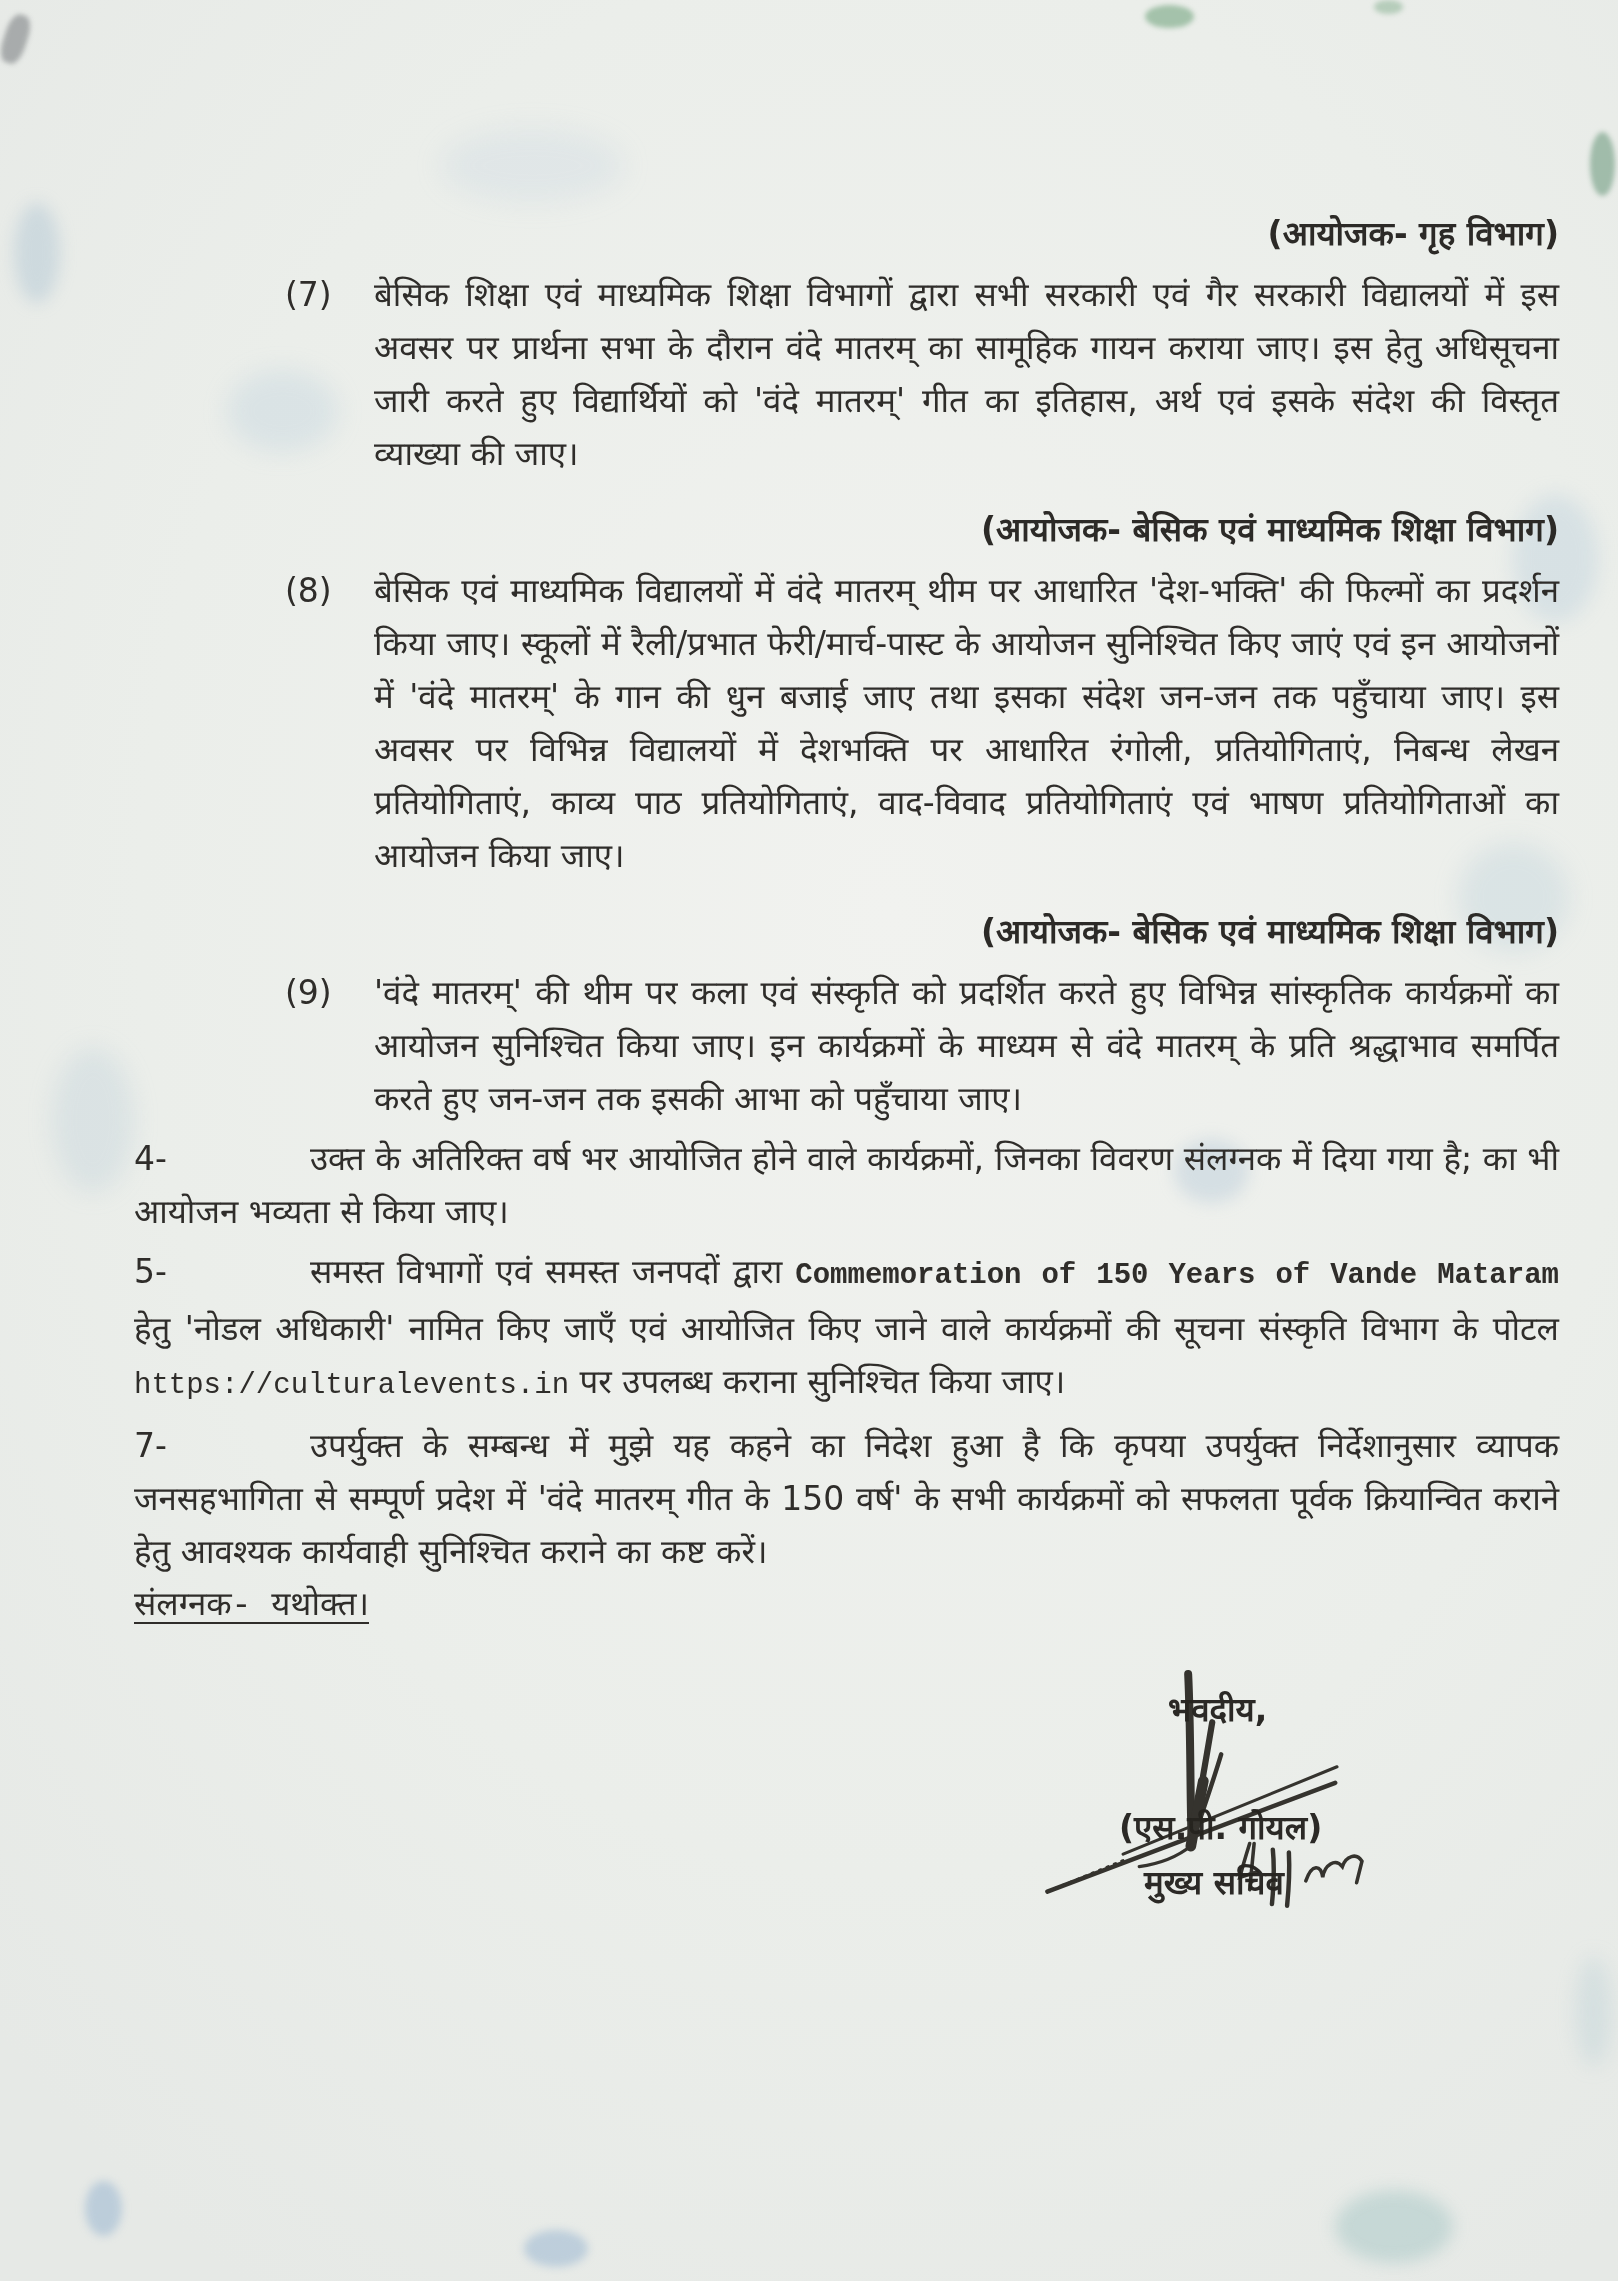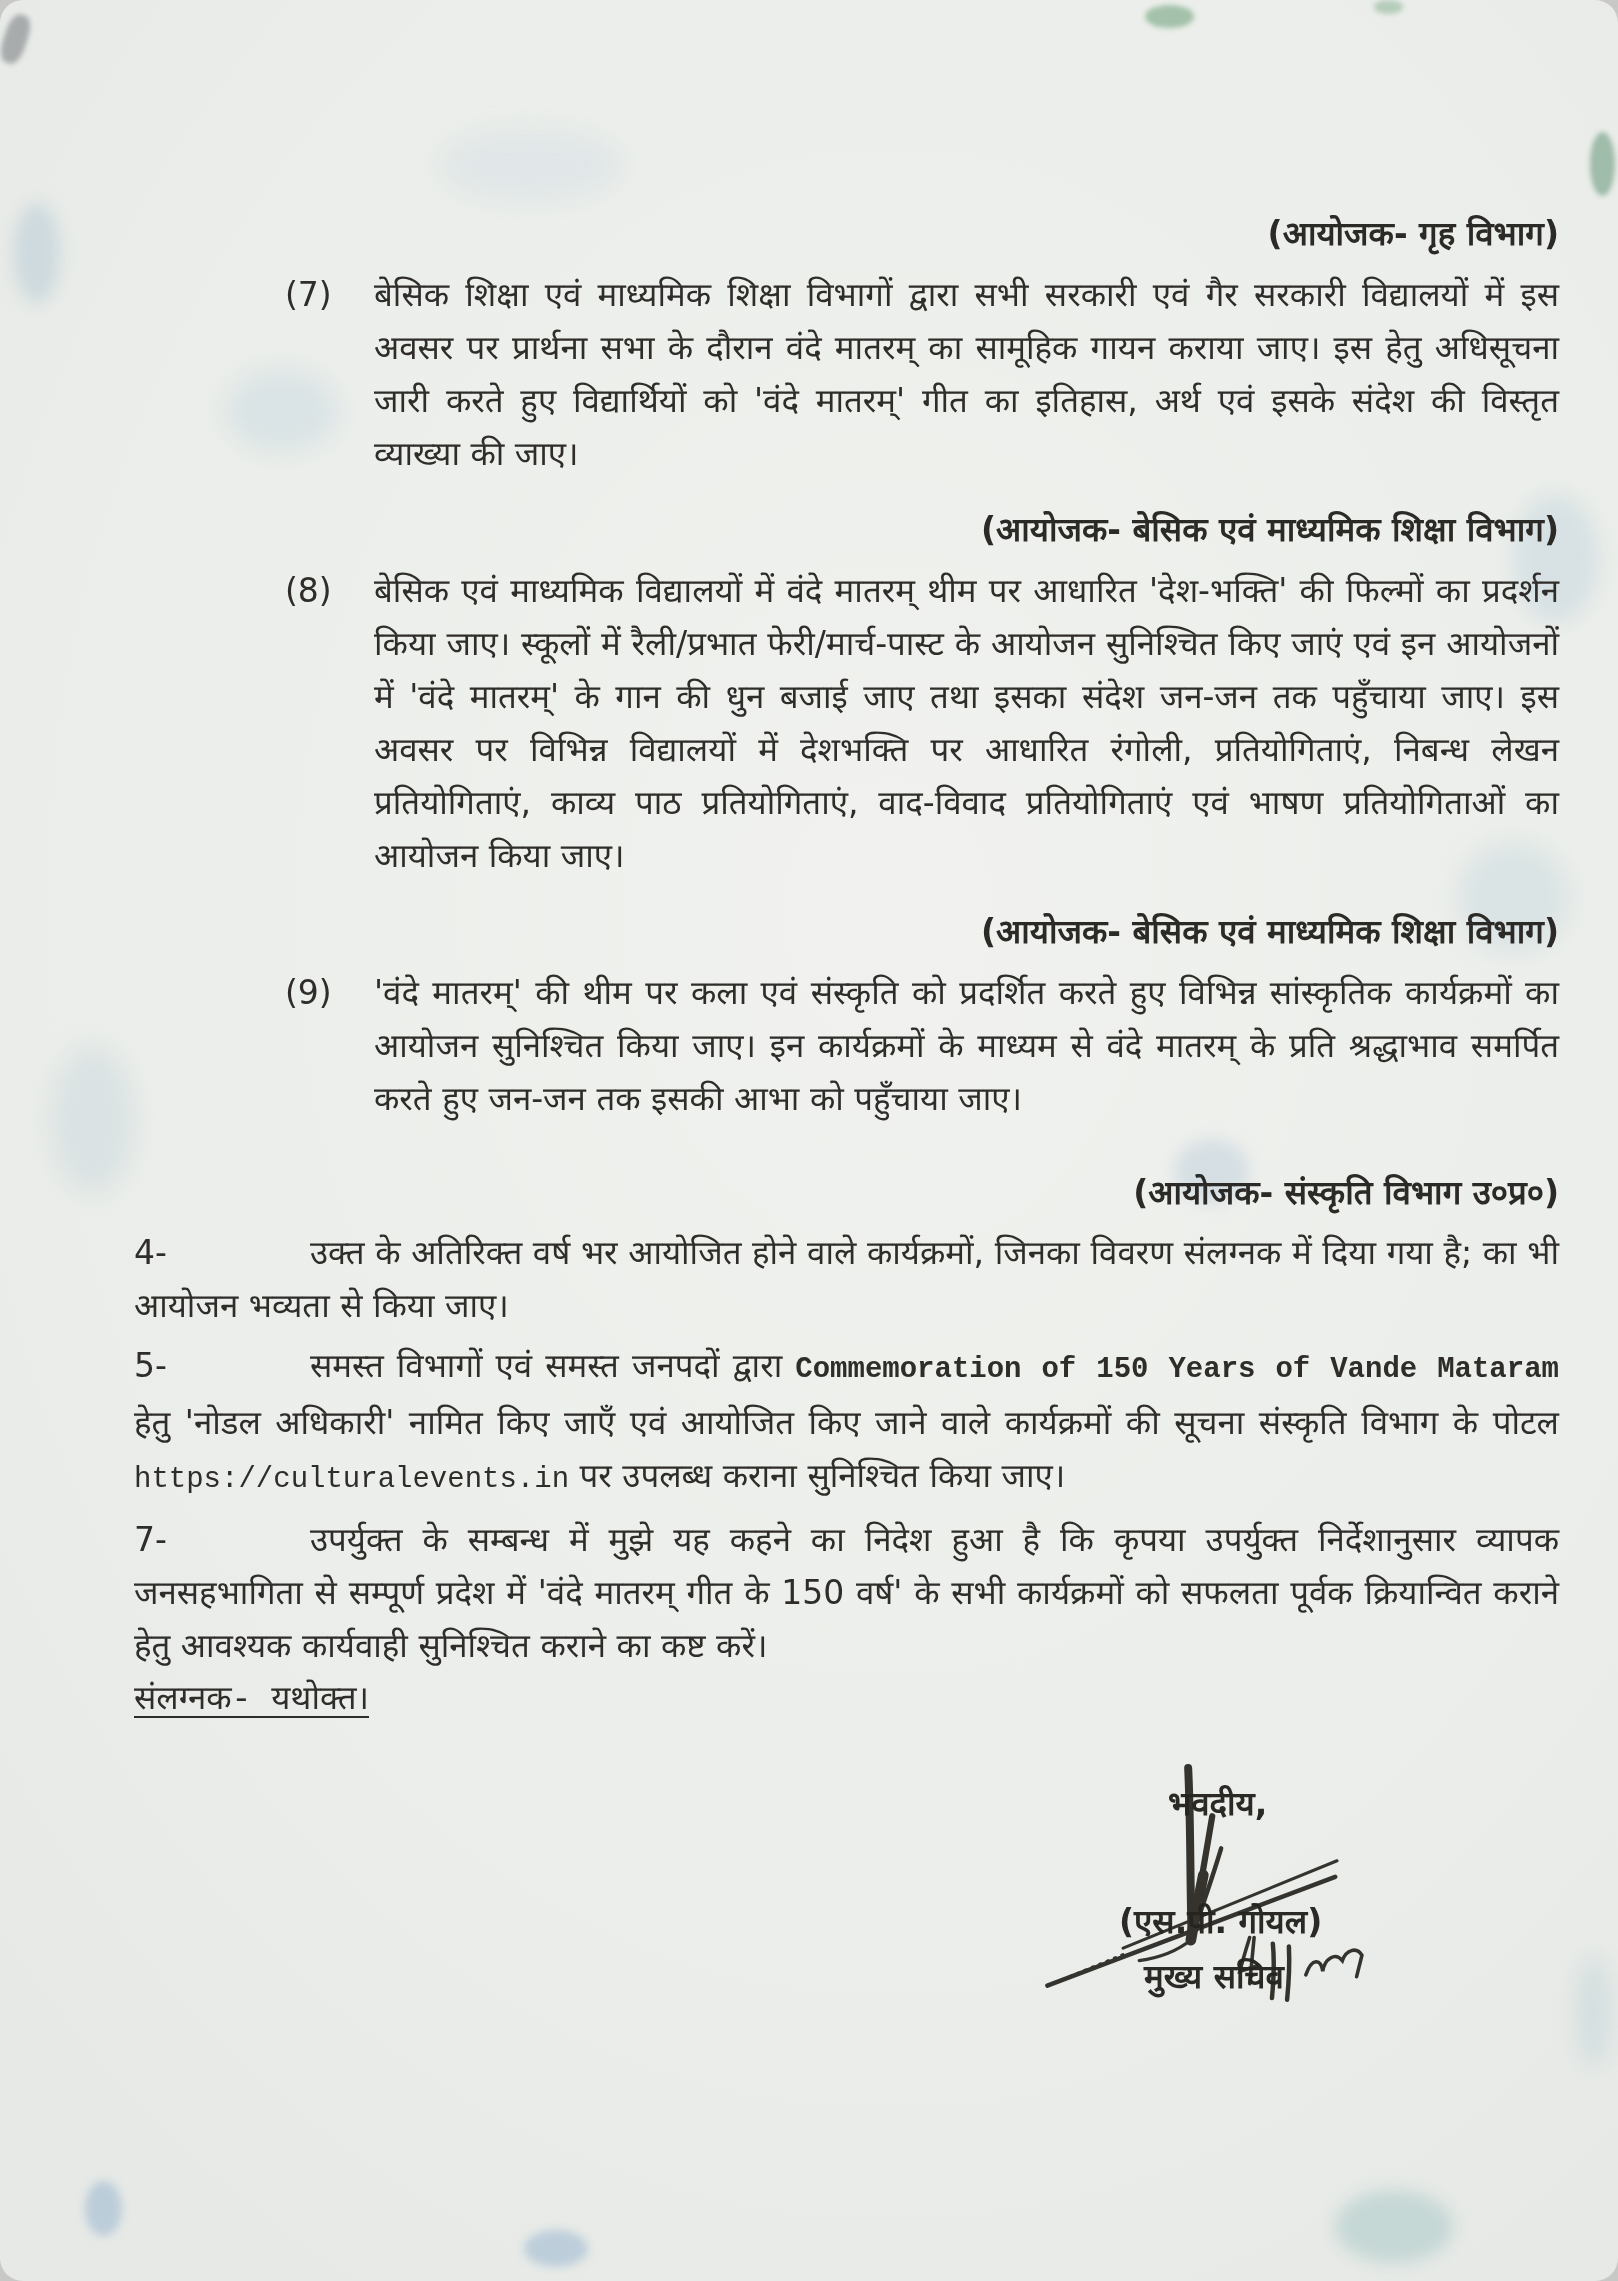--- a/index.html
+++ b/index.html
@@ -8,21 +8,20 @@
   .page {
     position: relative;
     width: 1618px;
     height: 2281px;
     margin: 0 auto;
     background:
       radial-gradient(ellipse 1248px 1604px at 55% 40%, #f1f2ef 0%, #ebeeea 60%, #e6e9e6 100%);
     overflow: hidden;
     font-family: "DejaVu Sans", sans-serif;
     color: #2f2d2a;
-    border-radius: 23px;
   }
 
   
   .stain { position: absolute; border-radius: 50%; pointer-events: none; }
   .s1  { left:1145px; top:5.3px;    width:49px;  height:23px; background:rgba(106,158,118,.55); filter:blur(2.7px); }
   .s2  { left:1374px; top:0;      width:28.5px;  height:14.3px; background:rgba(106,158,118,.40); filter:blur(2.7px); }
   .s3  { left:1590px; top:132px;  width:25px;  height:64px; background:rgba(88,140,108,.50); filter:blur(2.7px); }
   .s4  { left:14.3px;   top:203px;  width:46px;  height:100px; background:rgba(150,180,202,.32); filter:blur(8px); }
   .s5  { left:227px;  top:370px;  width:111px; height:82px; background:rgba(160,190,212,.22); filter:blur(11.6px); }
   .s6  { left:1513px; top:495px;  width:85px;  height:127px; background:rgba(160,190,212,.26); filter:blur(9.8px); }
@@ -120,21 +119,20 @@
       <p class="pbody">बेसिक एवं माध्यमिक विद्यालयों में वंदे मातरम् थीम पर आधारित 'देश-भक्ति' की फिल्मों का प्रदर्शन किया जाए। स्कूलों में रैली/प्रभात फेरी/मार्च-पास्ट के आयोजन सुनिश्चित किए जाएं एवं इन आयोजनों में 'वंदे मातरम्' के गान की धुन बजाई जाए तथा इसका संदेश जन-जन तक पहुँचाया जाए। इस अवसर पर विभिन्न विद्यालयों में देशभक्ति पर आधारित रंगोली, प्रतियोगिताएं, निबन्ध लेखन प्रतियोगिताएं, काव्य पाठ प्रतियोगिताएं, वाद-विवाद प्रतियोगिताएं एवं भाषण प्रतियोगिताओं का आयोजन किया जाए।</p>
     </div>
 
     <div class="org-line org-gap">(आयोजक- बेसिक एवं माध्यमिक शिक्षा विभाग)</div>
 
     <div class="paren-item">
       <span class="pnum">(9)</span>
       <p class="pbody">'वंदे मातरम्' की थीम पर कला एवं संस्कृति को प्रदर्शित करते हुए विभिन्न सांस्कृतिक कार्यक्रमों का आयोजन सुनिश्चित किया जाए। इन कार्यक्रमों के माध्यम से वंदे मातरम् के प्रति श्रद्धाभाव समर्पित करते हुए जन-जन तक इसकी आभा को पहुँचाया जाए।</p>
     </div>
 
-    <div class="org-line org-gap-lg">(आयोजक- संस्कृति विभाग उ०प्र०)</div>
 
     <p class="flat-item"><span class="fnum">4-</span><span>उक्त के अतिरिक्त वर्ष भर आयोजित होने वाले कार्यक्रमों, जिनका विवरण संलग्नक में दिया गया है; का भी आयोजन भव्यता से किया जाए।</span></p>
 
     <p class="flat-item"><span class="fnum">5-</span><span>समस्त विभागों एवं समस्त जनपदों द्वारा </span><span class="en bold">Commemoration of 150 Years of Vande Mataram</span><span> हेतु 'नोडल अधिकारी' नामित किए जाएँ एवं आयोजित किए जाने वाले कार्यक्रमों की सूचना संस्कृति विभाग के पोटल </span><span class="en">https://culturalevents.in</span><span> पर उपलब्ध कराना सुनिश्चित किया जाए।</span></p>
 
 
     <p class="flat-item"><span class="fnum">7-</span><span>उपर्युक्त के सम्बन्ध में मुझे यह कहने का निदेश हुआ है कि कृपया उपर्युक्त निर्देशानुसार व्यापक जनसहभागिता से सम्पूर्ण प्रदेश में 'वंदे मातरम् गीत के 150 वर्ष' के सभी कार्यक्रमों को सफलता पूर्वक क्रियान्वित कराने हेतु आवश्यक कार्यवाही सुनिश्चित कराने का कष्ट करें।</span></p>
 
     <p class="enclosure"><span class="underlined">संलग्नक- यथोक्त।</span></p>
 

